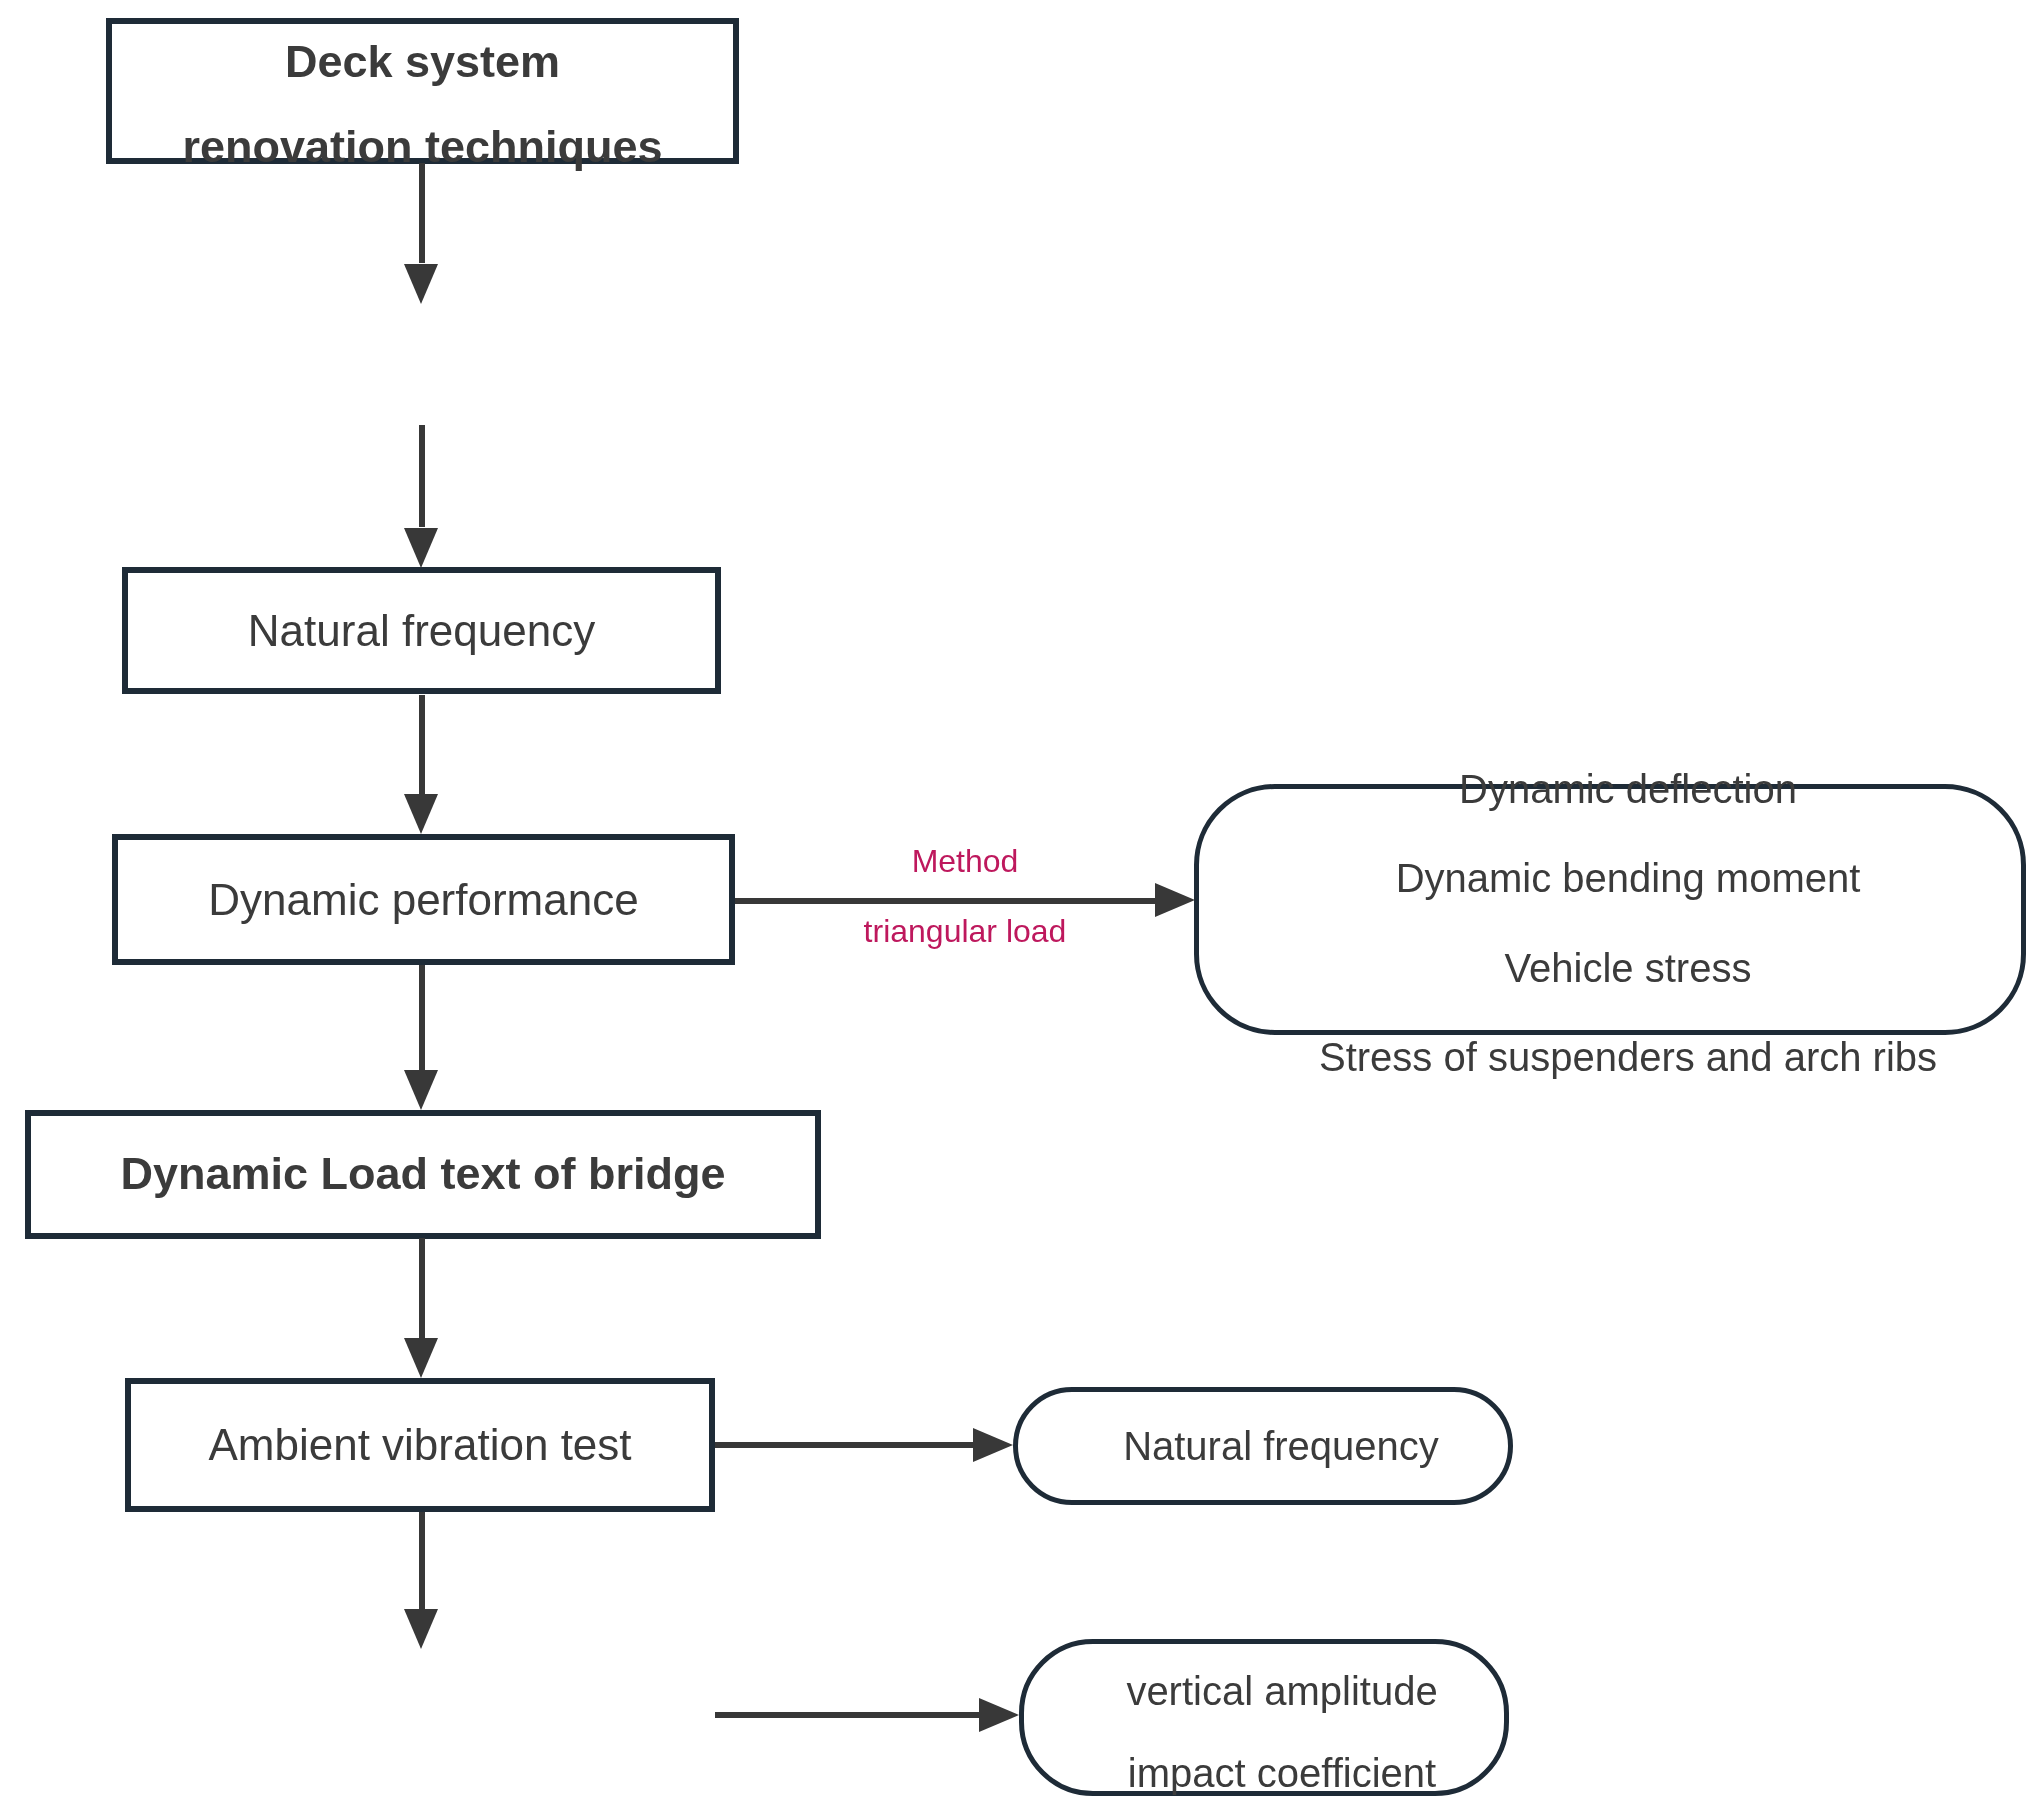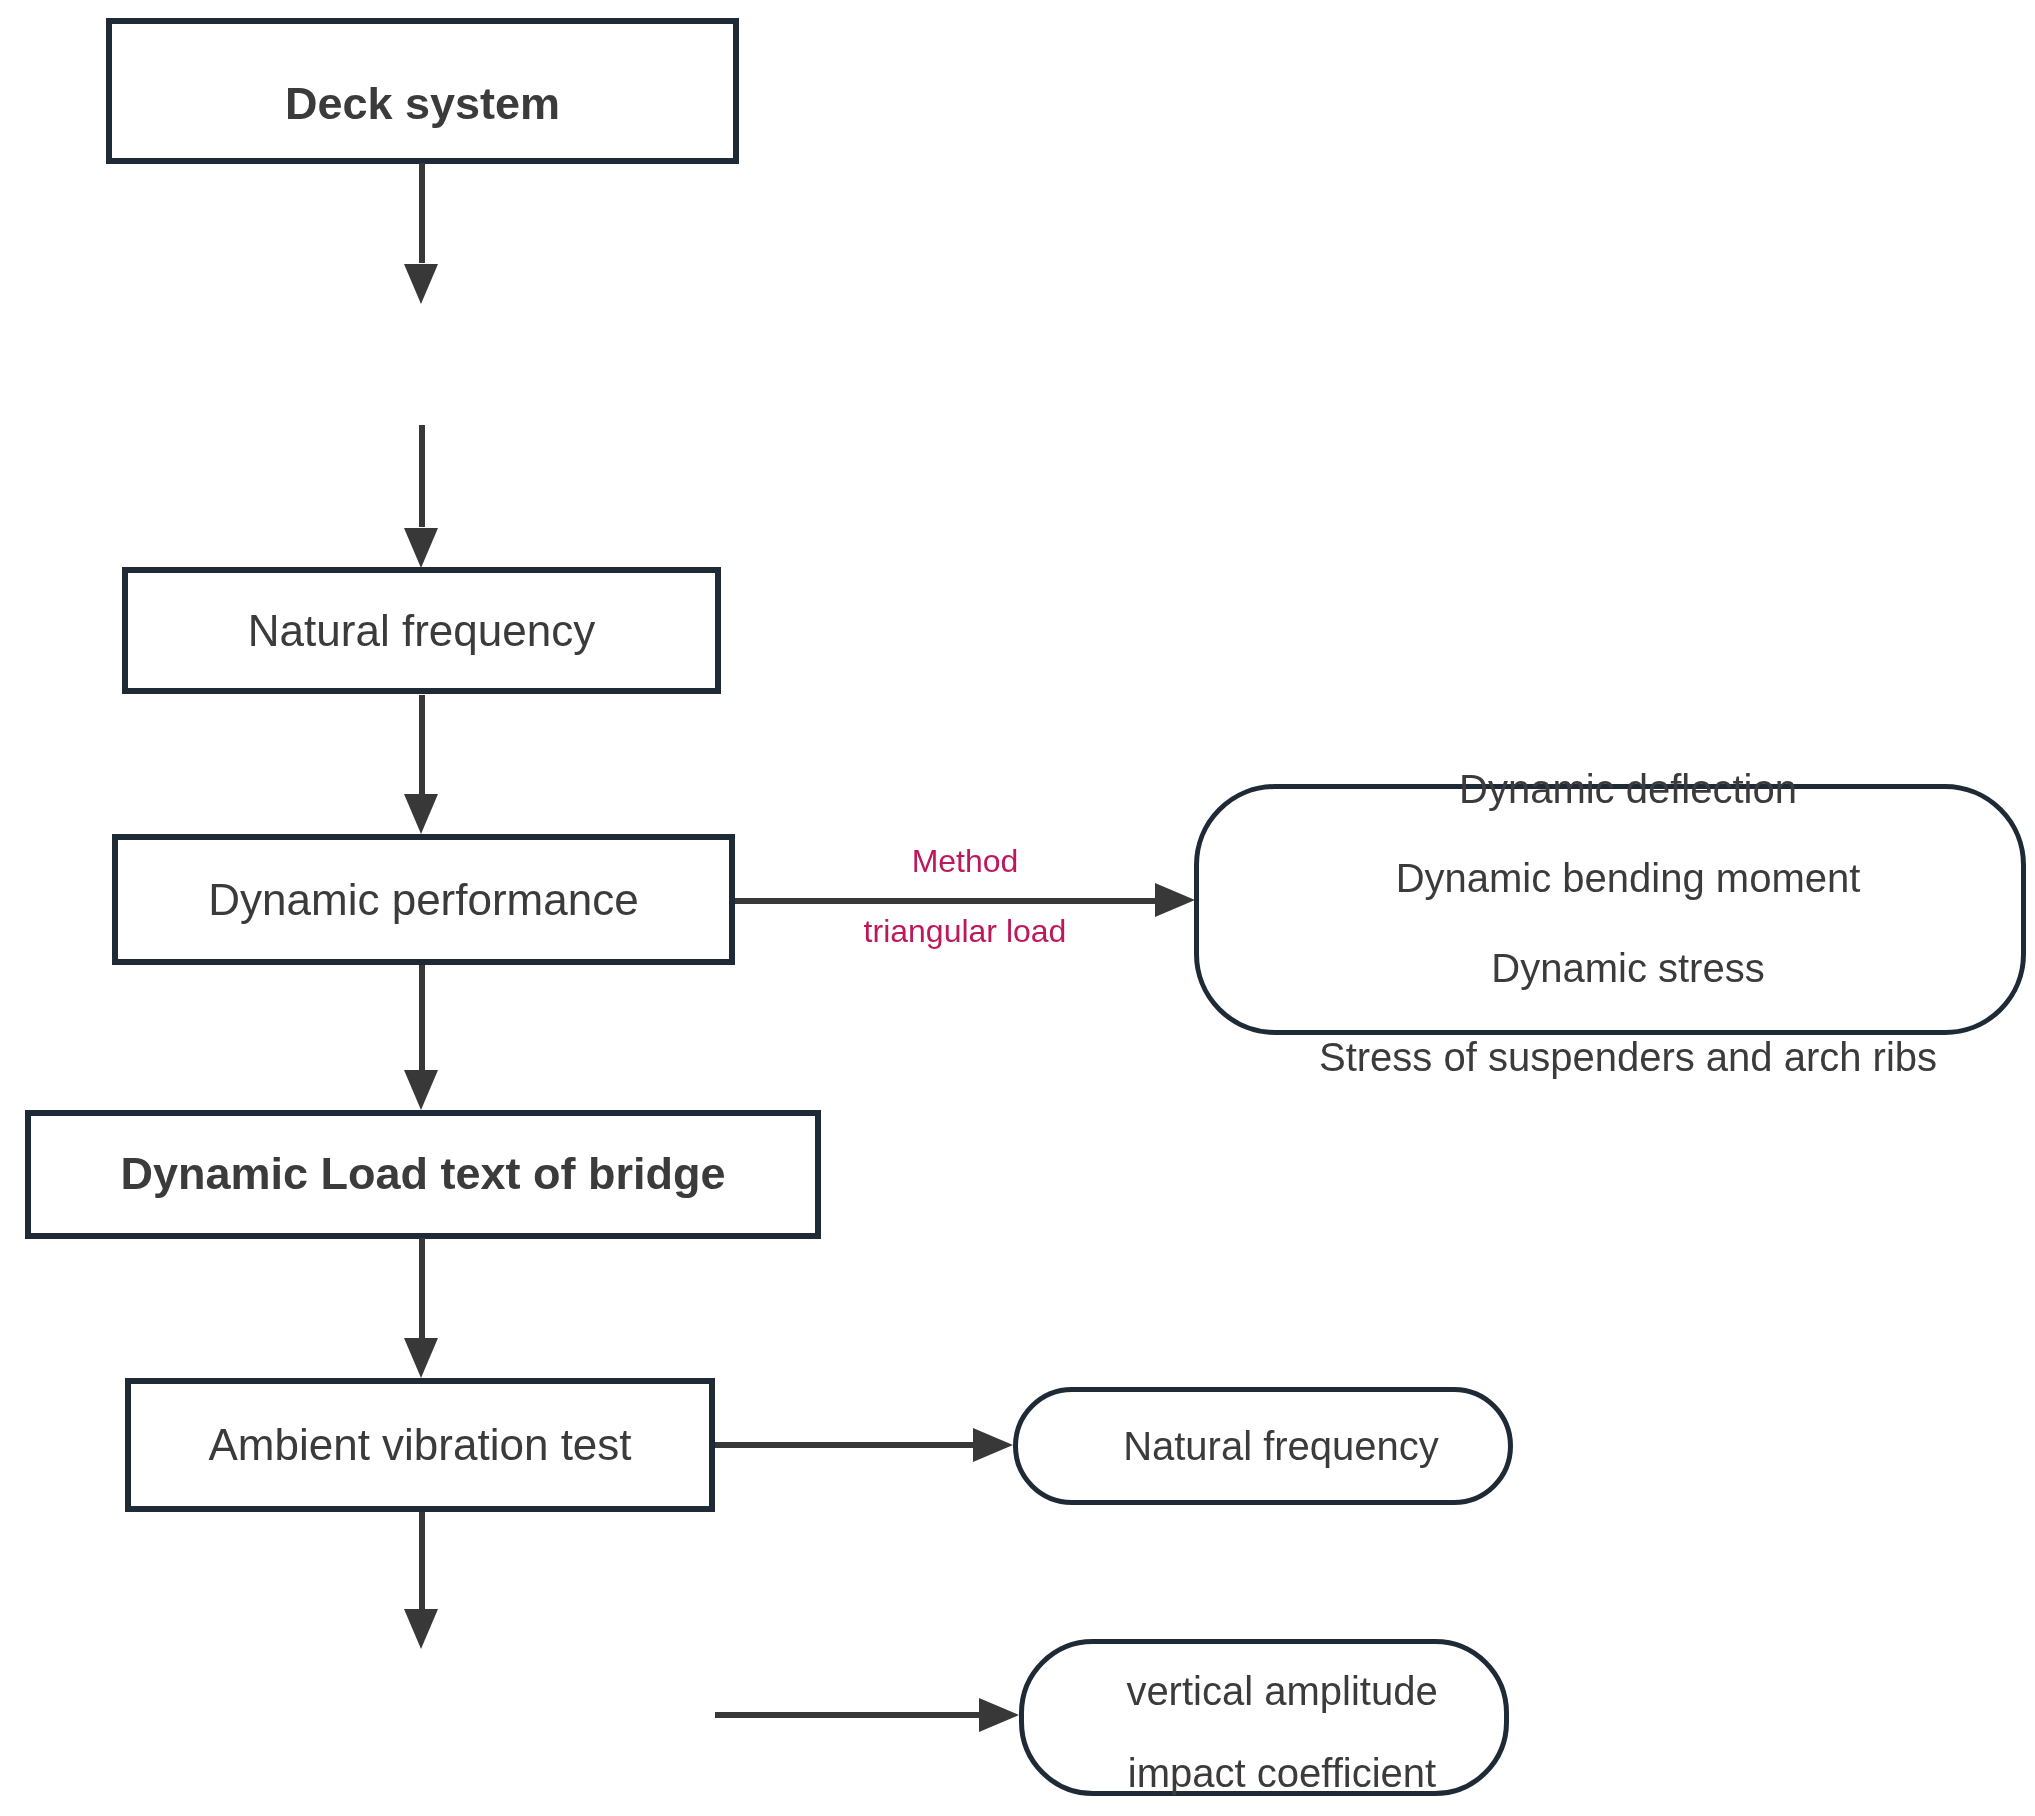--- a/index.html
+++ b/index.html
@@ -71,36 +71,37 @@
     line-height: 1.2;
   }
 </style>
 </head>
 <body>
 
 <div class="stage">
 
   <div class="node bold" style="left:106px; top:17.7px; width:633px; height:146px;">
     <span>Deck system</span>
+    <span>renovation techniques</span>
   </div>
 
 
   <div class="node" style="left:122px; top:567px; width:599px; height:127px;">Natural frequency</div>
 
   <div class="node" style="left:112px; top:834px; width:623px; height:131px;">Dynamic performance</div>
 
   <div class="node" style="left:125px; top:1378px; width:590px; height:134px;">Ambient vibration test</div>
 
   <div class="node bold" style="left:25px; top:1110px; width:796px; height:129px;">Dynamic Load text of bridge</div>
 
 
   <div class="node rounded" style="left:1194px; top:784px; width:832px; height:251px; border-radius:81px; line-height:1.53;">
     <span>Dynamic deflection</span>
     <span>Dynamic bending moment</span>
-    <span>Dynamic stress</span>
+    <span>Vehicle stress</span>
     <span>Stress of suspenders and arch ribs</span>
   </div>
 
   <div class="node rounded" style="left:1013px; top:1387px; width:500px; height:118px; border-radius:59px;">Natural frequency</div>
 
   <div class="node rounded" style="left:1019px; top:1639px; width:490px; height:157px; border-radius:74px; line-height:1.35;">
     <span>vertical amplitude</span>
     <span>impact coefficient</span>
   </div>
 

